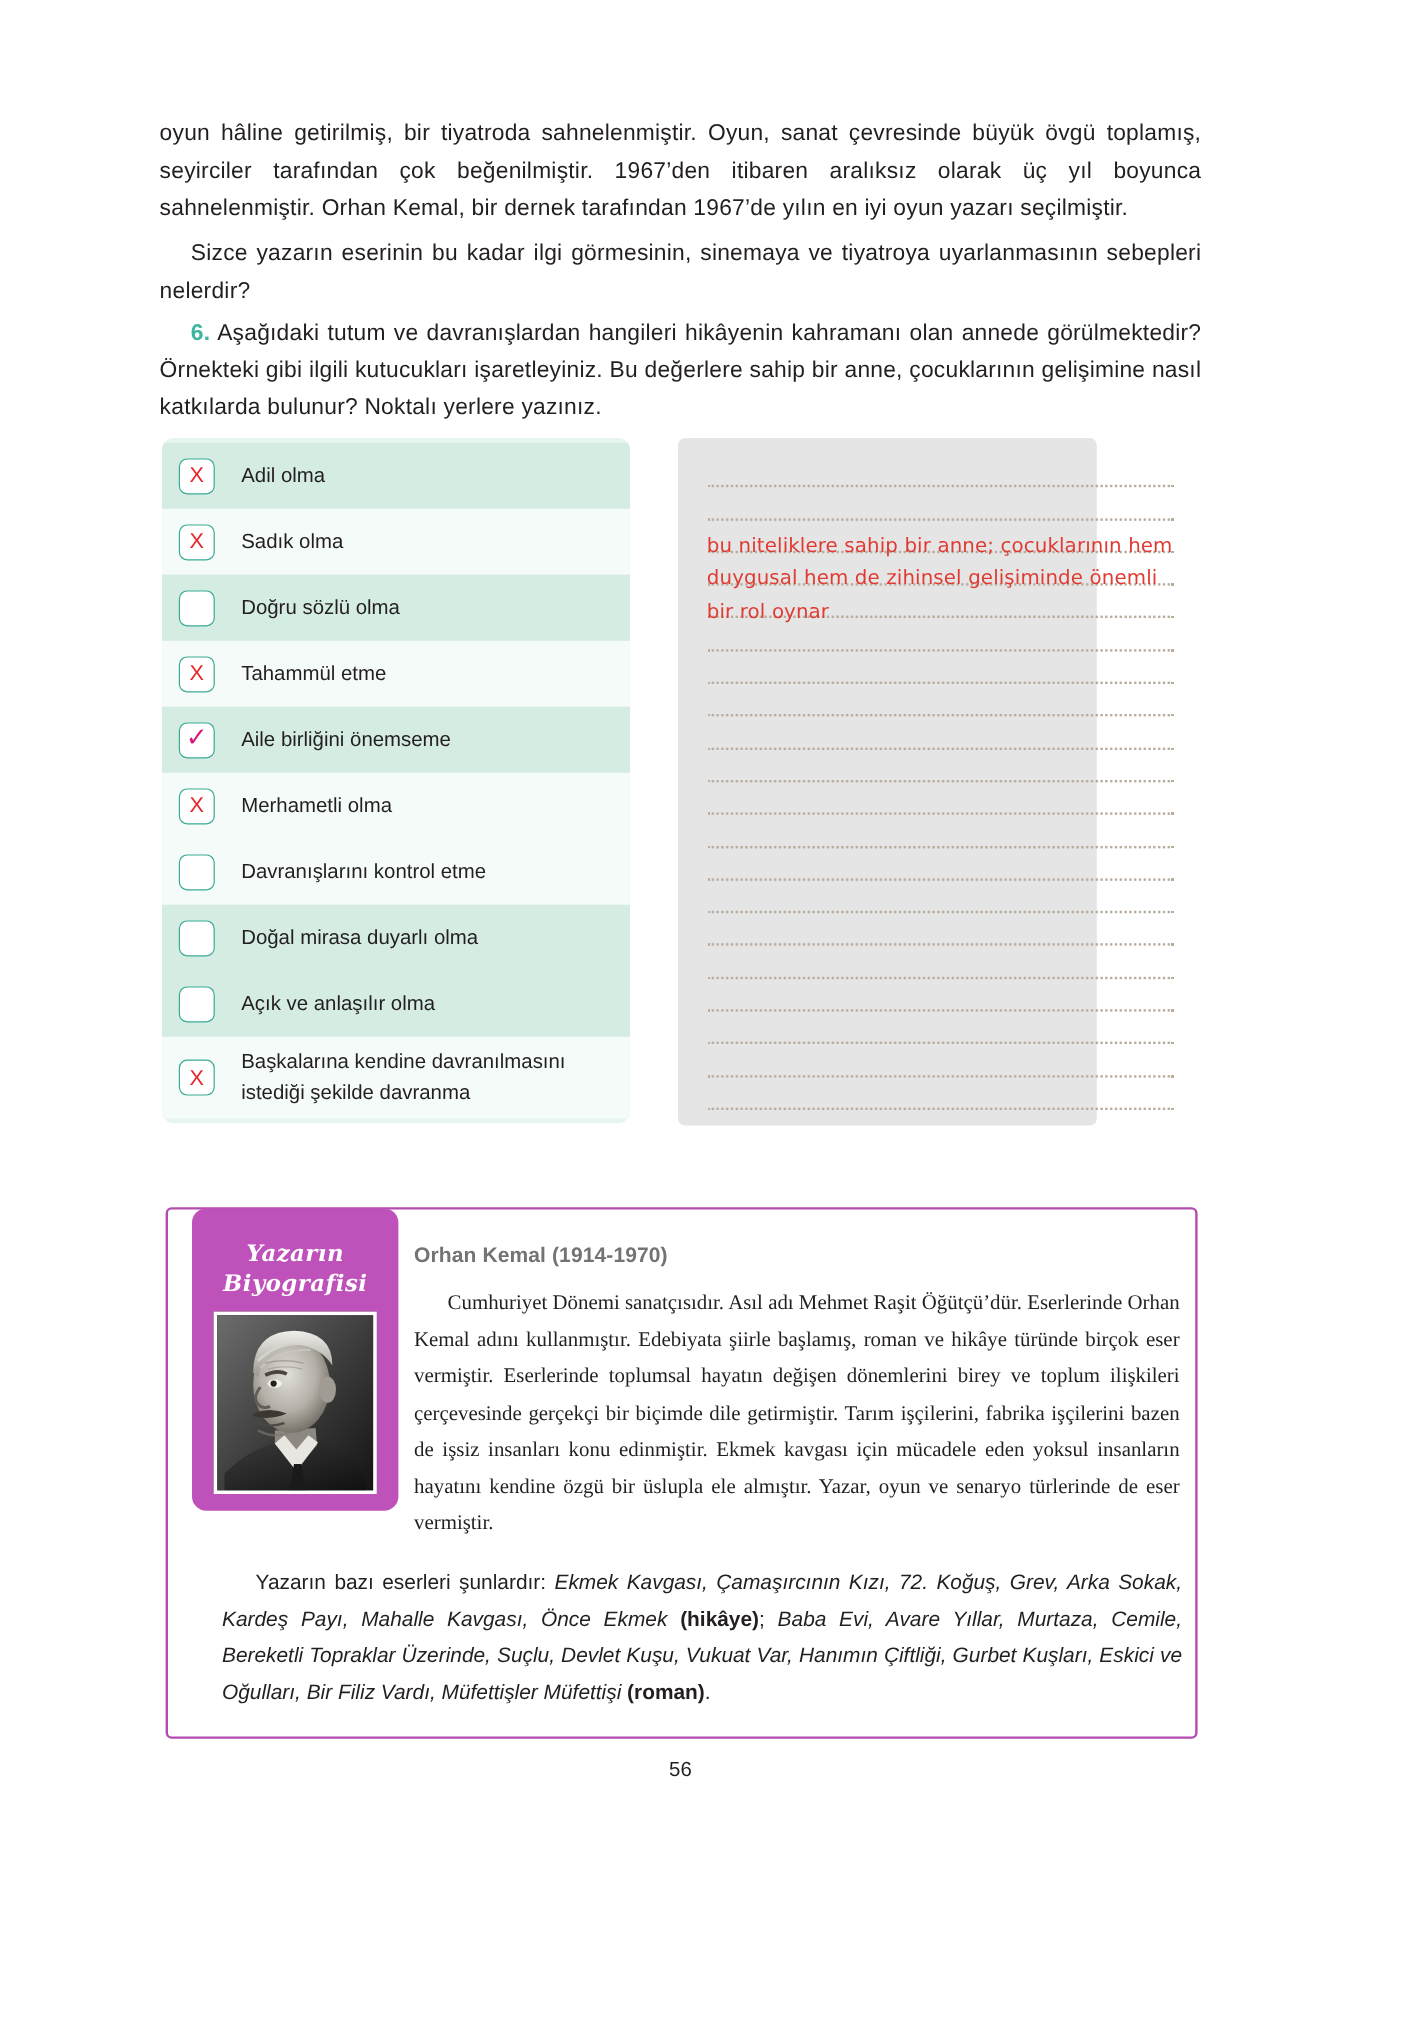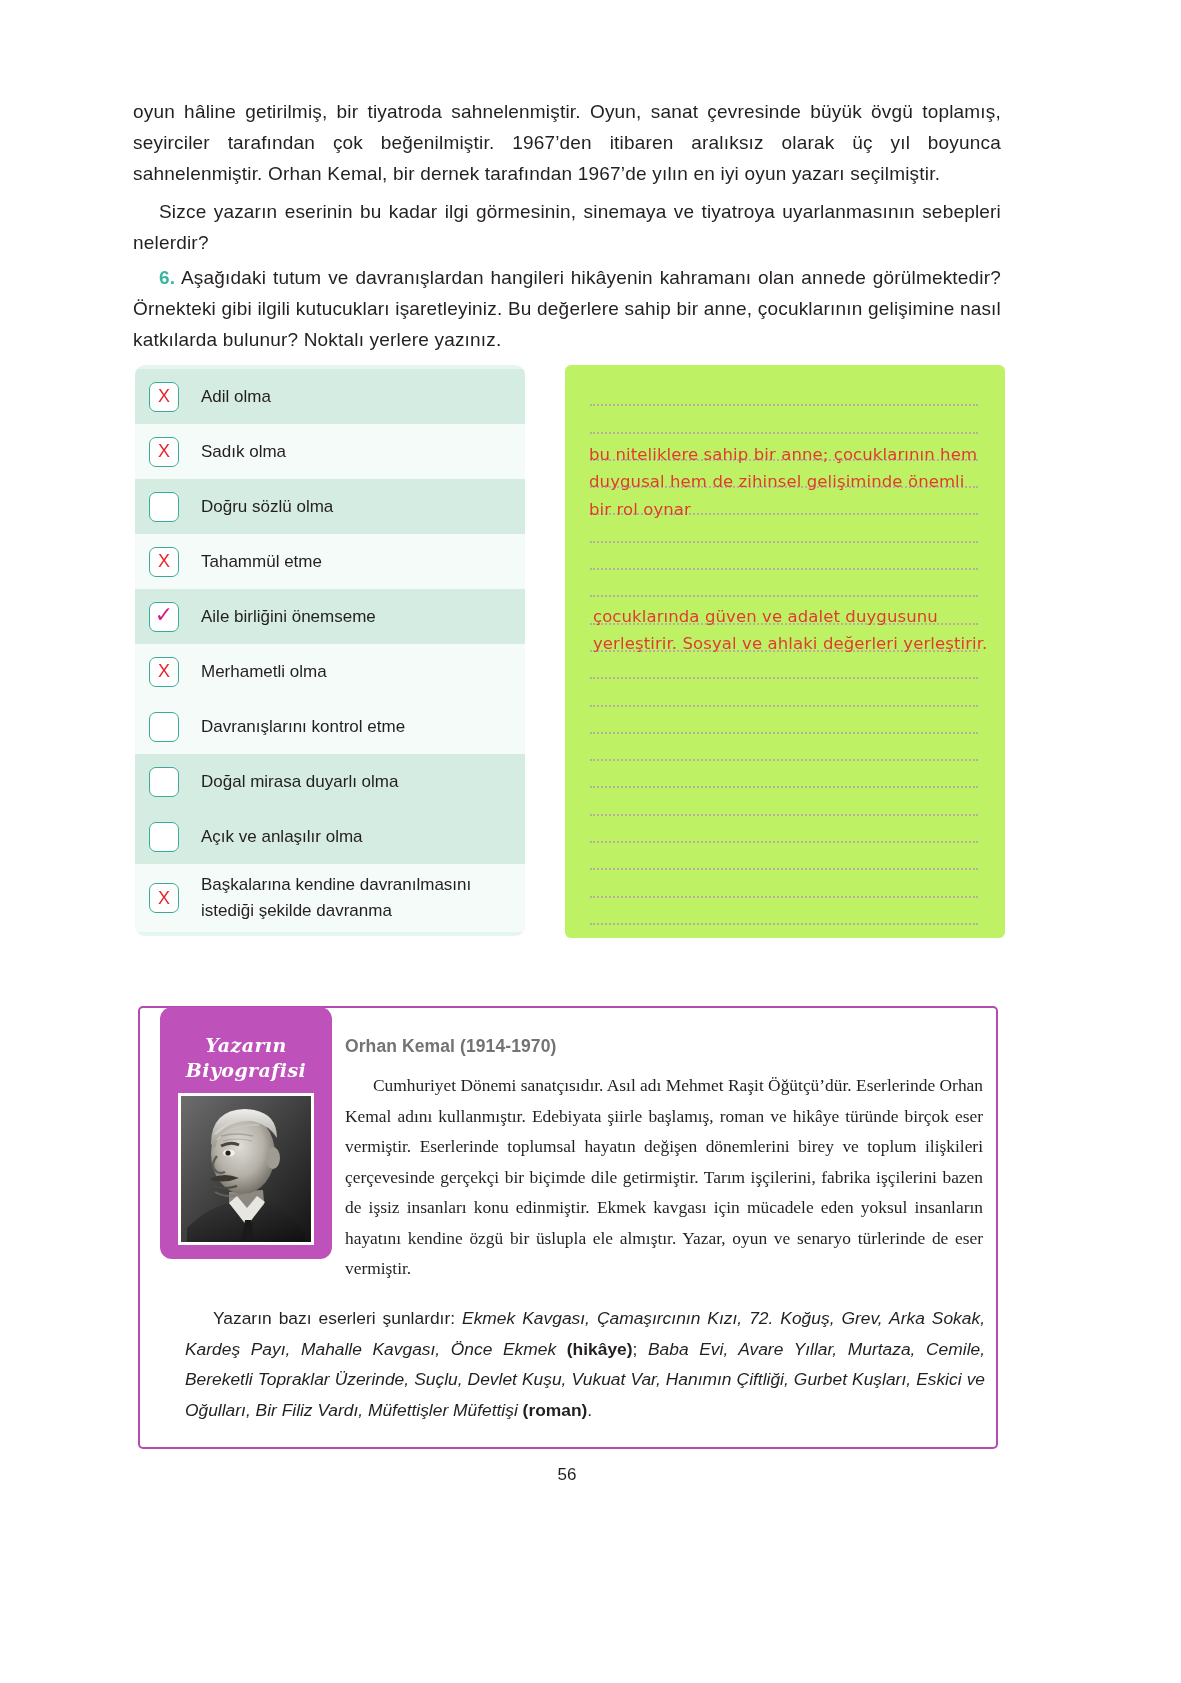--- a/index.html
+++ b/index.html
@@ -95,23 +95,23 @@
     line-height: 26px;
     color: #231f20;
     padding-right: 10px;
   }
 
   
   .answercard {
     position: absolute;
     top: 365px;
     left: 432px;
-    width: 440px;
+    width: 349px;
     height: 573px;
-    background: #bef264;
+    background: #e5e5e5;
     border-radius: 6px;
   }
   .lines {
     position: absolute;
     left: 25px;
     top: 14px;
     width: 388px;
   }
   .lines .ln {
     height: 27.3px;
@@ -321,21 +321,20 @@
       <div class="ln"></div>
       <div class="ln"></div>
       <div class="ln"></div>
       <div class="ln"></div>
       <div class="ln"></div>
       <div class="ln"></div>
       <div class="ln"></div>
       <div class="ln"></div>
     </div>
     <div class="hw one">bu niteliklere sahip bir anne; çocuklarının hem duygusal hem de zihinsel gelişiminde önemli bir rol oynar</div>
-    <div class="hw two">çocuklarında güven ve adalet duygusunu yerleştirir. Sosyal ve ahlaki değerleri yerleştirir.</div>
   </div>
 
   <div class="biobox">
 
     <div class="biotab">
       <div class="biotab-title">
         <div>Yazarın</div>
         <div>Biyografisi</div>
       </div>
       <div class="photo">

